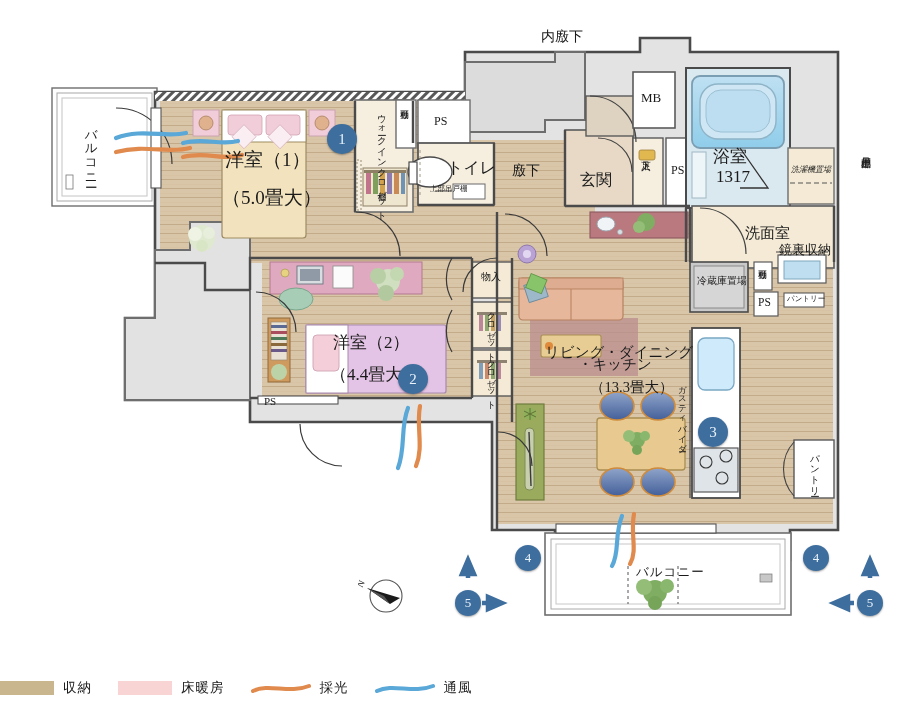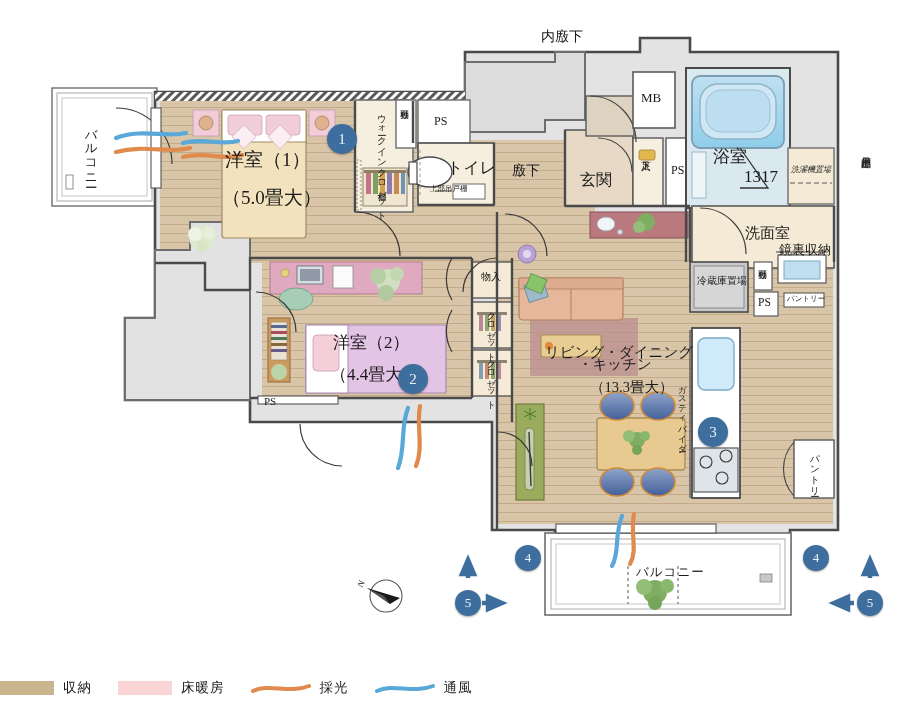--- a/index.html
+++ b/index.html
@@ -353,21 +353,21 @@
 
 <div class="lbl" style="left:545px;top:334px;font-size:14.5px;margin-top:11px;">リビング・ダイニング</div>
 <div class="lbl" style="left:578px;top:357px;font-size:14.5px;">・キッチン</div>
 <div class="lbl" style="left:570px;top:380px;font-size:14.5px;margin-left:20px;">（13.3畳大）</div>
 
 <div class="lbl" style="left:447px;top:160px;font-size:16px;">トイレ</div>
 <div class="lbl" style="left:512px;top:164px;font-size:14px;">廒下</div>
 <div class="lbl" style="left:580px;top:160px;font-size:16px;margin-top:12px;">玄関</div>
 
 <div class="lbl" style="left:713px;top:148px;font-size:17px;">浴室</div>
-<div class="lbl" style="left:716px;top:168px;font-size:17px;margin-left:28px;">1317</div>
+<div class="lbl" style="left:716px;top:168px;font-size:17px;">1317</div>
 <div class="lbl" style="left:745px;top:226px;font-size:15px;">洗面室</div>
 
 <div class="lbl vert" style="left:84px;top:120px;font-size:12.5px;letter-spacing:1px;">バルコニー</div>
 <div class="lbl" style="left:636px;top:566px;font-size:12.5px;letter-spacing:1px;">バルコニー</div>
 
 <div class="lbl" style="left:541px;top:30px;font-size:14px;">内廒下</div>
 
 <div class="lbl" style="left:434px;top:115px;font-size:12px;">PS</div>
 <div class="lbl" style="left:671px;top:164px;font-size:12px;">PS</div>
 <div class="lbl" style="left:758px;top:296px;font-size:11.5px;">PS</div>

